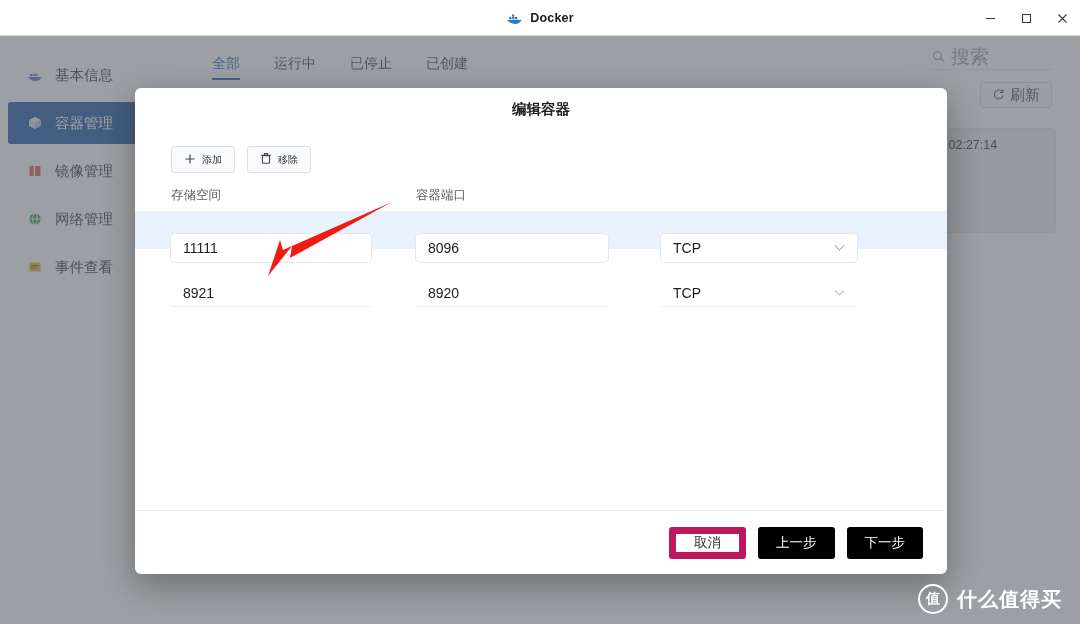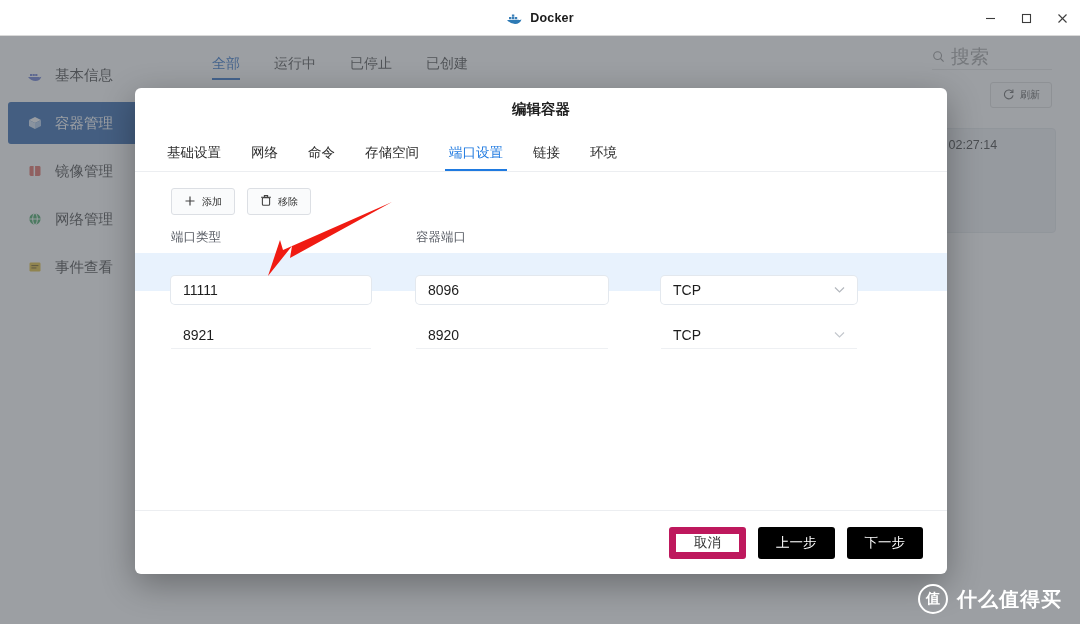--- a/index.html
+++ b/index.html
@@ -102,21 +102,21 @@
     display: flex; align-items: center; gap: 6px;
     font-size: 19px; color: #9a9a9a;
     border-bottom: 1px solid #e4e4e4;
   }
   .refresh-btn {
     position: absolute; top: 46px; right: 28px;
     height: 26px; padding: 0 11px;
     border: 1px solid #dadada; border-radius: 3px;
     background: #fbfbfb;
     display: flex; align-items: center; gap: 5px;
-    font-size: 10px; color: #444;
+    font-size: 15px; color: #444;
   }
   .card {
     position: absolute; top: 92px; right: 24px;
     width: 140px; height: 105px;
     background: #f0f2f5;
     border: 1px solid #e3e6ea;
     border-radius: 4px;
     padding: 9px 10px;
     font-size: 12.5px; color: #2a2a2a;
   }
@@ -387,29 +387,20 @@
         <span>-19 02:27:14</span>
       </div>
     </div>
   </div>
 
   <div class="dim"></div>
 
   <div class="modal">
     <div class="modal-title">编辑容器</div>
 
-    <div class="modal-tabs">
-      <span class="mtab">基础设置</span>
-      <span class="mtab">网络</span>
-      <span class="mtab">命令</span>
-      <span class="mtab">存储空间</span>
-      <span class="mtab active">端口设置</span>
-      <span class="mtab">链接</span>
-      <span class="mtab">环境</span>
-    </div>
 
     <div class="toolbar">
       <div class="tool-btn">
         <span>
           <svg width="12" height="12" viewBox="0 0 12 12">
             <line x1="6" y1="1.5" x2="6" y2="10.5" stroke="#444" stroke-width="1.2"></line>
             <line x1="1.5" y1="6" x2="10.5" y2="6" stroke="#444" stroke-width="1.2"></line>
           </svg>
         </span>
         <span>添加</span>
@@ -421,21 +412,21 @@
             <line x1="1" y1="3.2" x2="11" y2="3.2" stroke="#444" stroke-width="1.1"></line>
             <path d="M4.4 3.2 L4.4 1.6 L7.6 1.6 L7.6 3.2" fill="none" stroke="#444" stroke-width="1.1"></path>
           </svg>
         </span>
         <span>移除</span>
       </div>
     </div>
 
     <div class="table">
       <div class="thead">
-        <div class="col-a">端口类型</div>
+        <div class="col-a">存储空间</div>
         <div class="col-b">容器端口</div>
       </div>
 
       <div class="trow selected">
         <div class="cell col-a">
           <div class="field fa">11111</div>
         </div>
         <div class="cell col-b">
           <div class="field fb">8096</div>
         </div>

